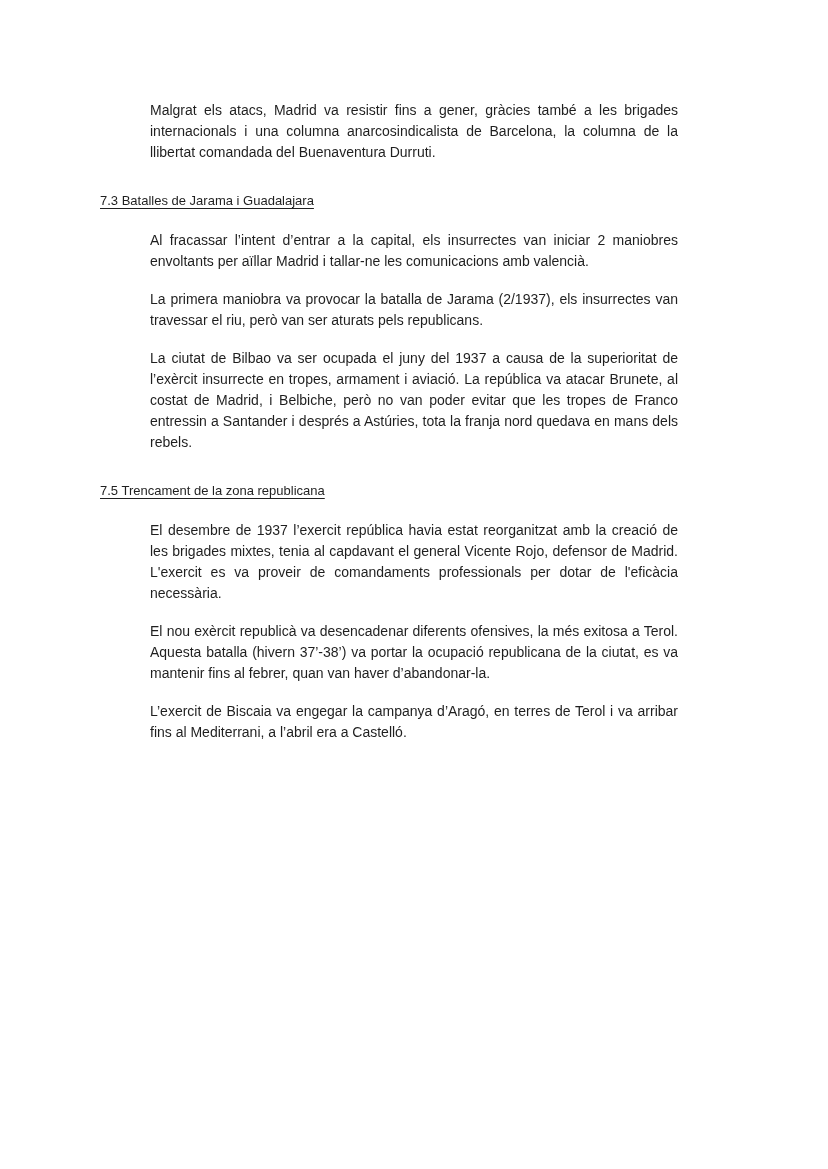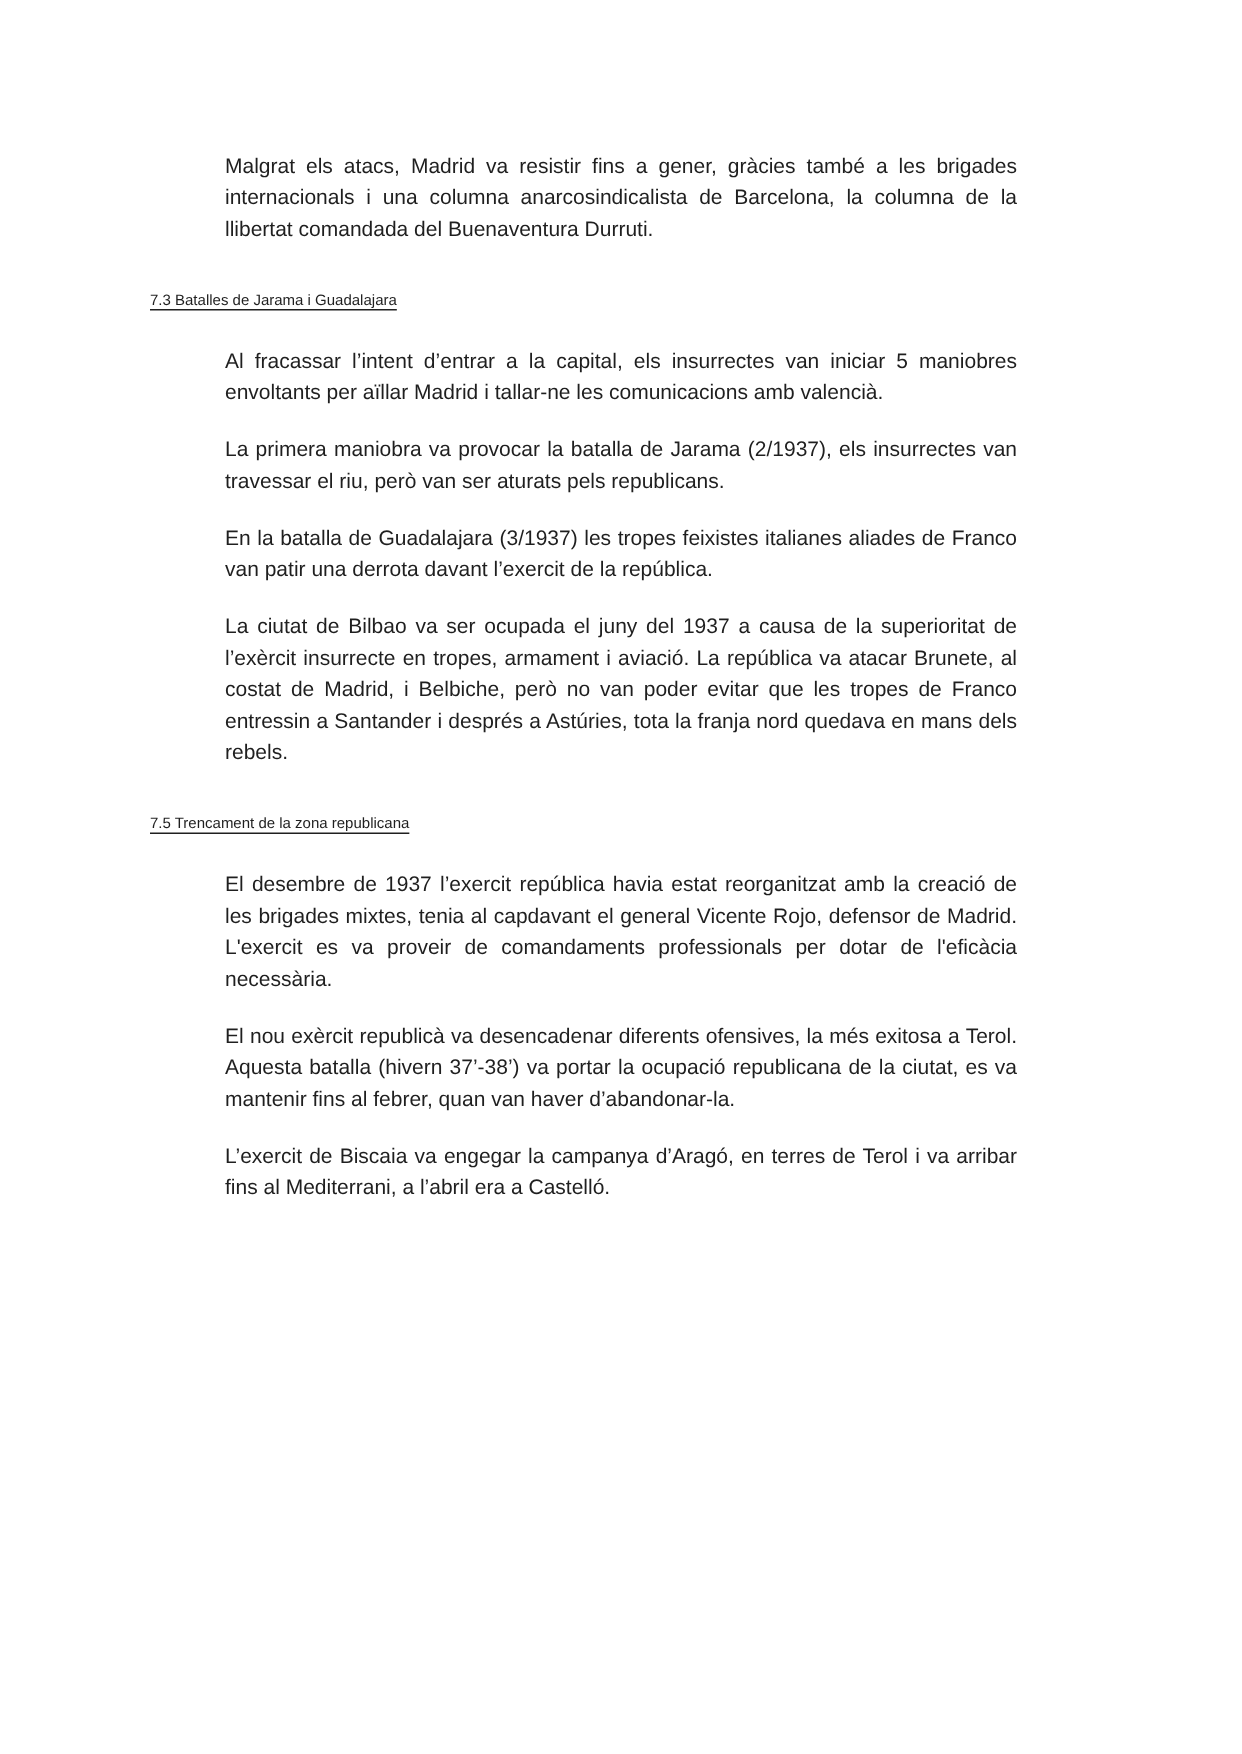--- a/index.html
+++ b/index.html
@@ -19,46 +19,45 @@
   }
   .doc-paragraph {
     margin: 0 0 17px 50px;
     font-size: 14px;
     line-height: 21px;
     text-align: justify;
     color: #1f1f1f;
   }
   .doc-heading {
     margin: 27px 0 19px 0;
-    font-size: 10px;
+    font-size: 13px;
     line-height: 21px;
     font-weight: 400;
     text-decoration: underline;
     text-underline-offset: 3px;
     color: #1f1f1f;
   }
   .doc-heading:first-child {
     margin-top: 0;
   }
 </style>
 </head>
 <body>
 
 <div class="page">
 
   <p class="doc-paragraph">Malgrat els atacs, Madrid va resistir fins a gener, gràcies també a les brigades internacionals i una columna anarcosindicalista de Barcelona, la columna de la llibertat comandada del Buenaventura Durruti.</p>
 
 
   <h2 class="doc-heading">7.3 Batalles de Jarama i Guadalajara</h2>
 
-  <p class="doc-paragraph">Al fracassar l’intent d’entrar a la capital, els insurrectes van iniciar 5 maniobres envoltants per aïllar Madrid i tallar-ne les comunicacions amb valencià.</p>
+  <p class="doc-paragraph">Al fracassar l’intent d’entrar a la capital, els insurrectes van iniciar 2 maniobres envoltants per aïllar Madrid i tallar-ne les comunicacions amb valencià.</p>
 
   <p class="doc-paragraph">La primera maniobra va provocar la batalla de Jarama (2/1937), els insurrectes van travessar el riu, però van ser aturats pels republicans.</p>
 
-  <p class="doc-paragraph">En la batalla de Guadalajara (3/1937) les tropes feixistes italianes aliades de Franco van patir una derrota davant l’exercit de la república.</p>
 
 
 
 
   <p class="doc-paragraph">La ciutat de Bilbao va ser ocupada el juny del 1937 a causa de la superioritat de l’exèrcit insurrecte en tropes, armament i aviació. La república va atacar Brunete, al costat de Madrid, i Belbiche, però no van poder evitar que les tropes de Franco entressin a Santander i després a Astúries, tota la franja nord quedava en mans dels rebels.</p>
 
   <h2 class="doc-heading">7.5 Trencament de la zona republicana</h2>
 
   <p class="doc-paragraph">El desembre de 1937 l’exercit república havia estat reorganitzat amb la creació de les brigades mixtes, tenia al capdavant el general Vicente Rojo, defensor de Madrid. L'exercit es va proveir de comandaments professionals per dotar de l'eficàcia necessària.</p>
 

